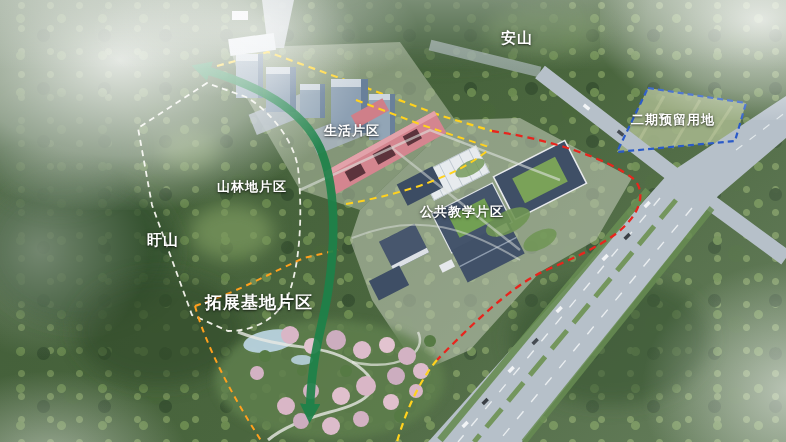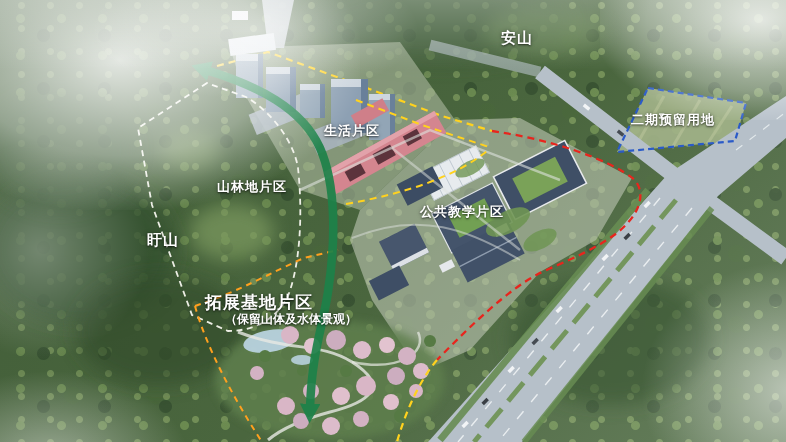--- a/index.html
+++ b/index.html
@@ -246,14 +246,13 @@
   <div class="haze h-l"></div>
   <div class="haze h-top"></div>
 
   <div class="lbl lbl-mountain" style="left:517px;top:38px;text-align:center;">安山</div>
   <div class="lbl lbl-phase2" style="left:673px;top:120px;text-align:right;">二期预留用地</div>
   <div class="lbl lbl-zone" style="left:352px;top:131px;">生活片区</div>
   <div class="lbl lbl-zone" style="left:234px;top:187px;padding-left:36px;">山林地片区</div>
   <div class="lbl lbl-mountain" style="left:119px;top:240px;margin-left:44px;">盱山</div>
   <div class="lbl lbl-zone" style="left:462px;top:212px;">公共教学片区</div>
   <div class="lbl lbl-exp1" style="left:259px;top:302px;">拓展基地片区</div>
-  <div class="lbl lbl-exp2" style="left:291px;top:319px;">（保留山体及水体景观）</div>
 </div>
 
 </body></html>

